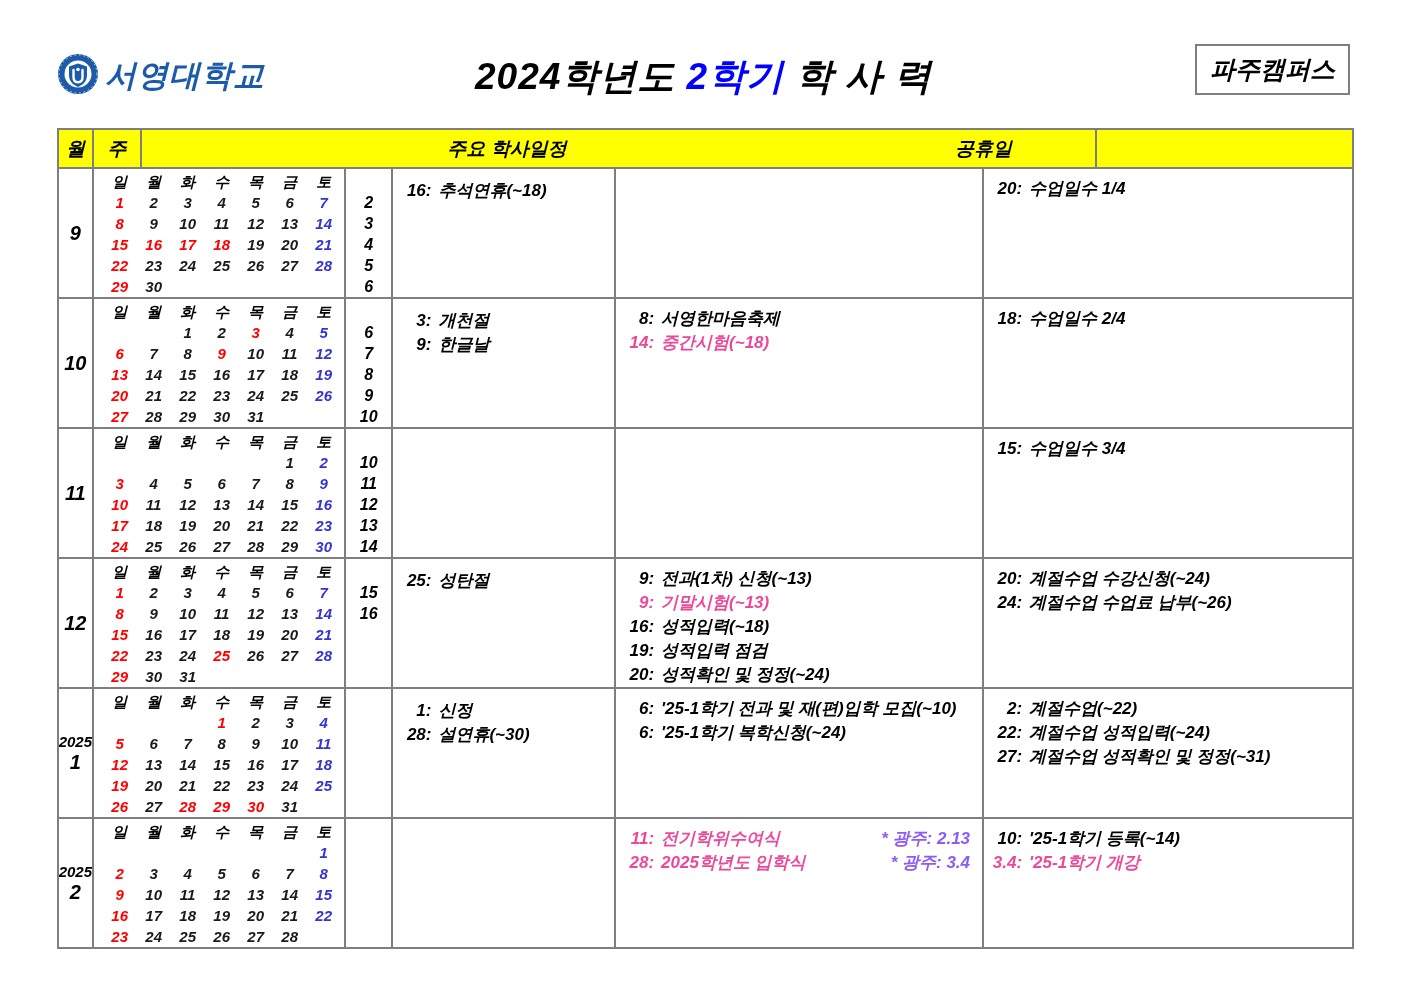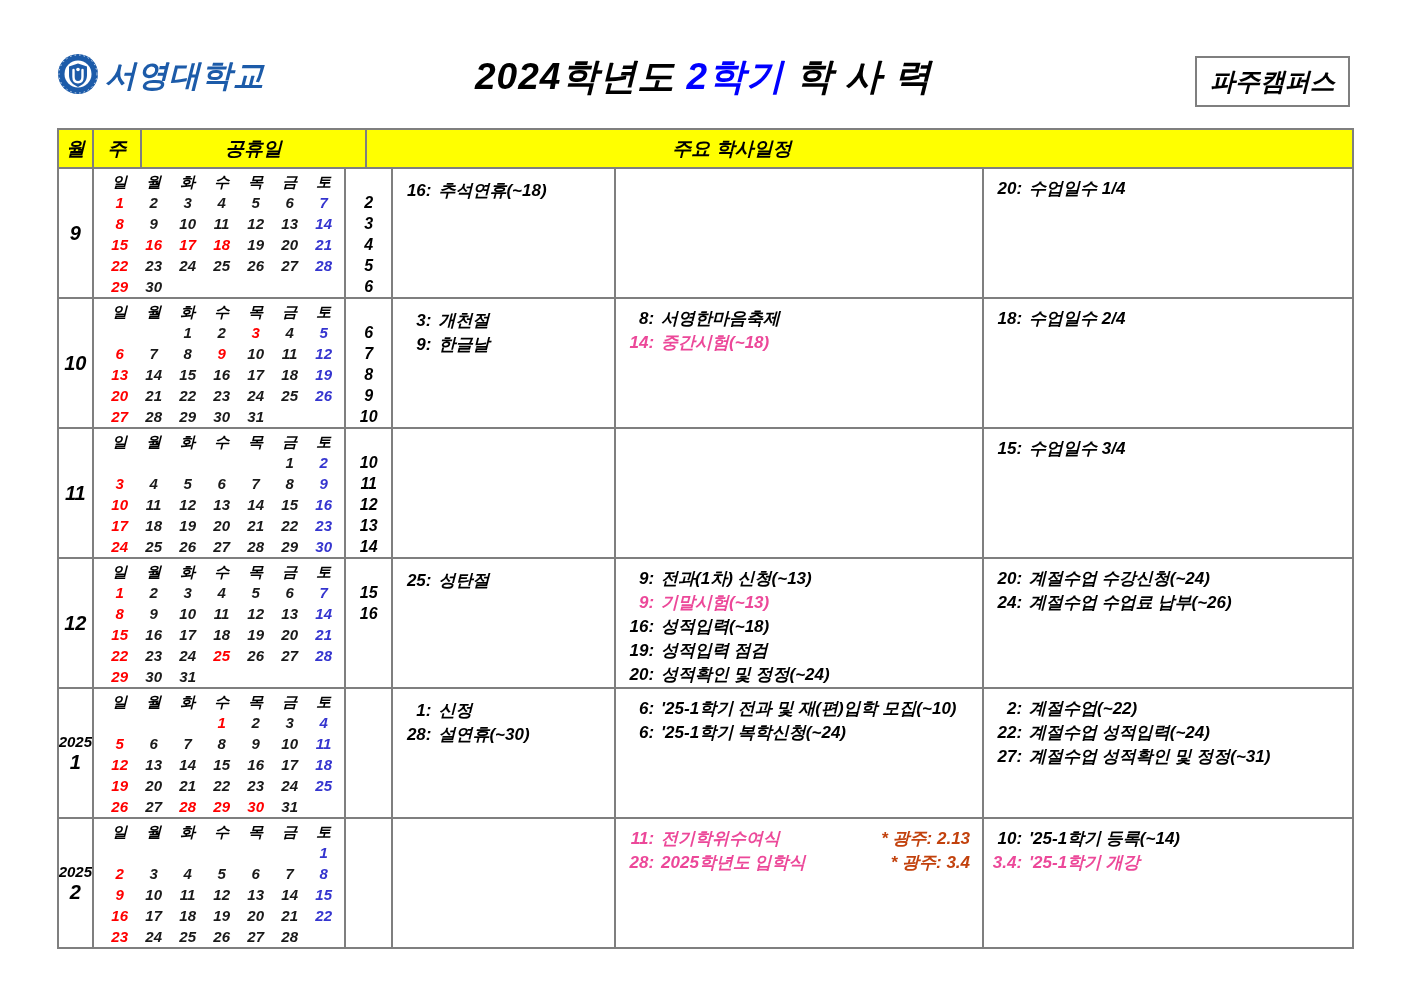--- a/index.html
+++ b/index.html
@@ -6,21 +6,21 @@
   .page{position:relative;width:1403px;height:992px;background:#ffffff;
         font-family:"Liberation Sans", sans-serif;color:#000;overflow:hidden;font-style:italic;}
 
   
   .hdr{position:absolute;top:44px;left:57px;width:1293px;height:62px;}
   .logo{position:absolute;left:0;top:6px;display:flex;align-items:center;gap:5px;}
   .logo-text{font-size:31px;font-weight:bold;color:#1C5BA9;letter-spacing:1px;}
   .title{position:absolute;left:0;width:100%;top:8px;text-align:center;
          font-size:37px;font-weight:bold;letter-spacing:1px;}
   .title .sem{color:#0000FF;}
-  .campus-box{position:absolute;right:0;top:12px;border:2px solid #7f7f7f;
+  .campus-box{position:absolute;right:0;top:0;border:2px solid #7f7f7f;
               padding:7px 13px;font-size:25px;font-weight:bold;background:#fff;}
 
   
   .cal-table{position:absolute;top:128px;left:57px;width:1293px;
              border:2px solid #7f7f7f;background:#fff;}
   .cell{box-sizing:border-box;border-right:2px solid #7f7f7f;overflow:hidden;}
   .head-row{display:flex;height:37px;background:#FFFF00;}
   .head-cell{box-sizing:border-box;border-right:2px solid #7f7f7f;
              display:flex;align-items:center;justify-content:center;
              font-size:19px;font-weight:bold;}
@@ -41,21 +41,21 @@
   .dcell.sat{color:#3535CF;}
   .c-week{width:48px;padding-top:23px;text-align:center;}
   .wnum{height:21px;line-height:21px;font-size:16px;font-weight:bold;}
   .c-holiday{width:225px;padding:10px 2px 0 4px;}
   .c-sched{width:372px;padding:8px 2px 0 4px;}
   .c-sched.last{border-right:none;}
   .sline{display:flex;line-height:24px;font-size:17px;font-weight:bold;
          white-space:nowrap;padding-right:4px;}
   .sline .num{width:34px;text-align:right;margin-right:7px;flex-shrink:0;}
   .sline.ev-blue .num,.sline.ev-blue .txt{color:#ec4899;}
-  .sline .note{margin-left:auto;color:#c2410c;padding-right:6px;}
+  .sline .note{margin-left:auto;color:#8b5cf6;padding-right:6px;}
 </style>
 </head>
 <body>
 
 <div class="page">
 
   <div class="hdr">
     <div class="logo">
       <span>
         <svg width="43" height="47" viewBox="0 0 43 47">
@@ -70,22 +70,22 @@
       <span class="logo-text">서영대학교</span>
     </div>
     <div class="title"><span>2024학년도</span> <span class="sem">2학기</span> <span>학 사 력</span></div>
     <div class="campus-box">파주캠퍼스</div>
   </div>
 
   <div class="cal-table">
     <div class="head-row">
       <div class="head-cell w-month">월</div>
       <div class="head-cell w-week">주</div>
+      <div class="head-cell w-schedule">주요 학사일정</div>
       <div class="head-cell w-holiday">공휴일</div>
-      <div class="head-cell w-schedule">주요 학사일정</div>
     </div>
     <div>
         <div class="month-row">
           <div class="cell c-month">
             <div class="mnum">9</div>
           </div>
           <div class="cell c-days">
             <div class="dgrid">
               <div class="dcell dhead">일</div>
               <div class="dcell dhead">월</div>

